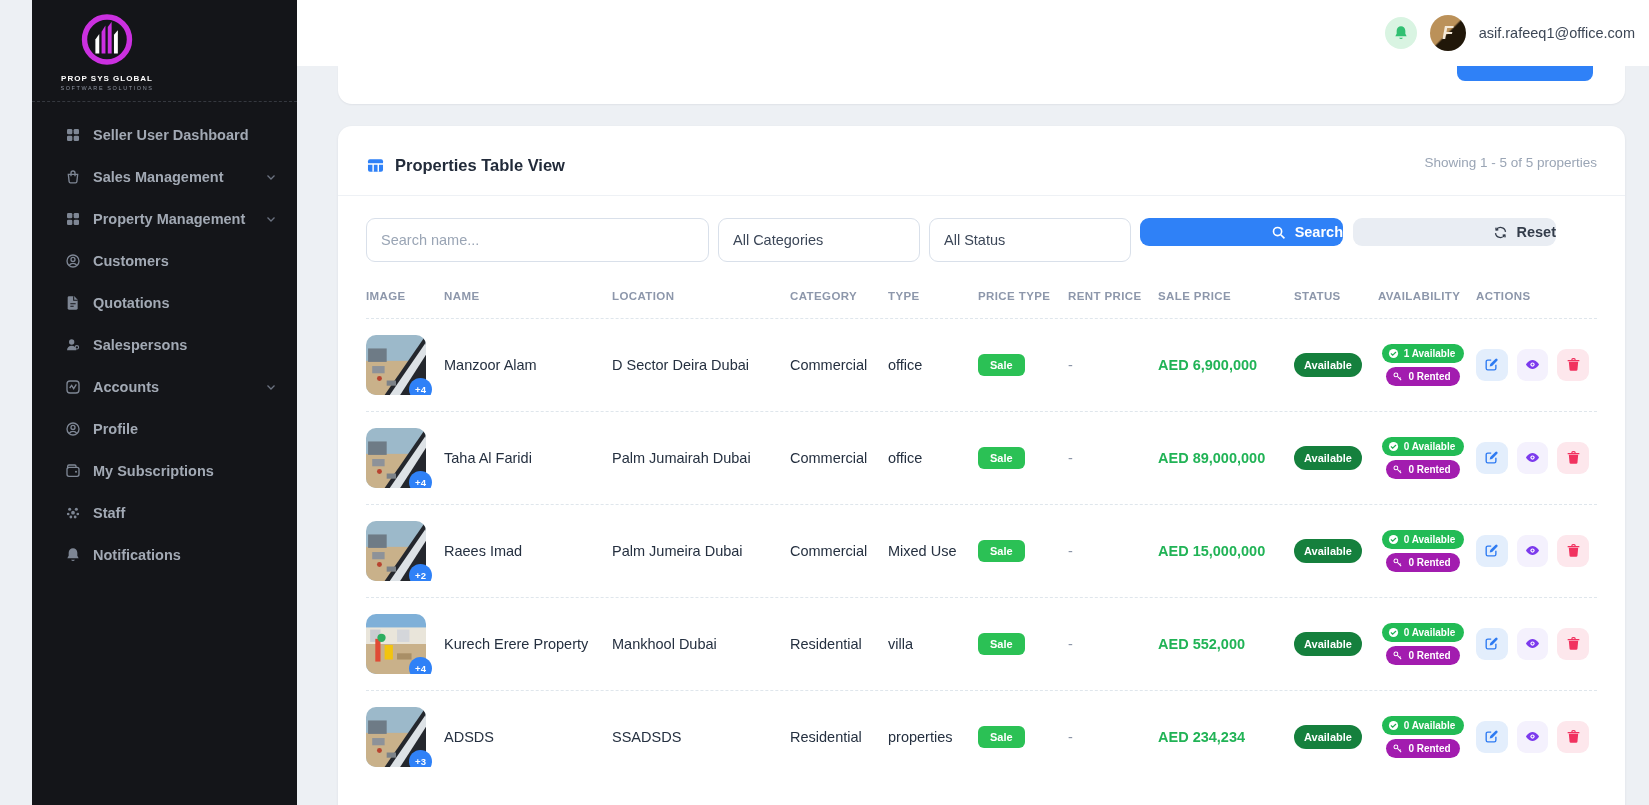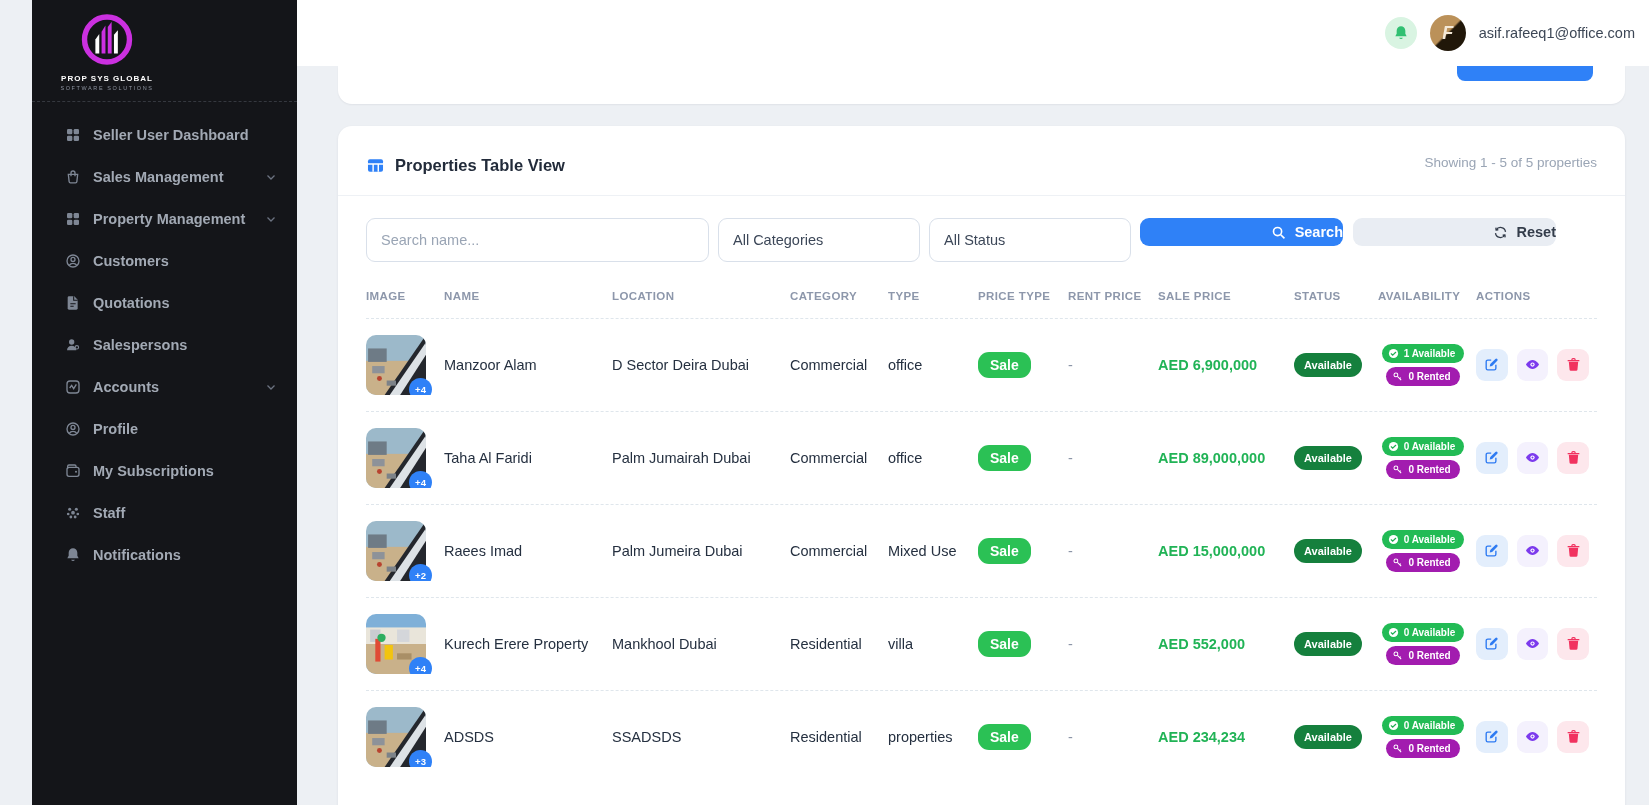--- a/index.html
+++ b/index.html
@@ -58,21 +58,21 @@
   .trow { display:grid; grid-template-columns:var(--cols); padding:0 28px; align-items:center; height:93px; position:relative; }
   .trow::before { content:""; position:absolute; left:28px; right:28px; top:0; border-top:1.5px dashed #dfe6ec; }
   .cell { font-size:14.5px; color:#253040; white-space:nowrap; overflow:hidden; text-overflow:ellipsis; padding-right:8px; }
   .muted { color:#8b95a7; }
   .price { color:#21b356; font-weight:bold; }
 
   .thumb { position:relative; width:60px; height:60px; cursor:pointer; }
   .thumb-img { width:60px; height:60px; border-radius:10px; overflow:hidden; display:block; }
   .img-badge { position:absolute; right:-6px; bottom:-6px; width:23px; height:23px; border-radius:50%; background:#2f81f7; color:#fff; font-size:9.5px; font-weight:bold; display:flex; align-items:center; justify-content:center; }
 
-  .sale-badge { display:inline-block; background:#2bc155; color:#fff; font-size:14px; font-weight:bold; padding:5px 12px; border-radius:11px; }
+  .sale-badge { display:inline-block; background:#2bc155; color:#fff; font-size:11px; font-weight:bold; padding:5px 12px; border-radius:6px; }
   .status-pill { display:inline-block; background:#15803d; color:#fff; font-size:11px; font-weight:bold; padding:6px 10px; border-radius:13px; }
 
   .avail-cell { display:flex; flex-direction:column; gap:4px; align-items:center; }
   .pill { display:inline-flex; align-items:center; gap:5px; color:#fff; font-size:10px; font-weight:bold; padding:4px 9px 4px 6px; border-radius:12px; white-space:nowrap; }
   .pill svg { width:11px; height:11px; }
   .pill-green { background:#22bb55; }
   .pill-yellow { background:#a21caf; }
 
   .actions-cell { display:flex; gap:9px; align-items:center; }
   .act { width:40px; height:32px; border:none; border-radius:9px; display:flex; align-items:center; justify-content:center; cursor:pointer; }

